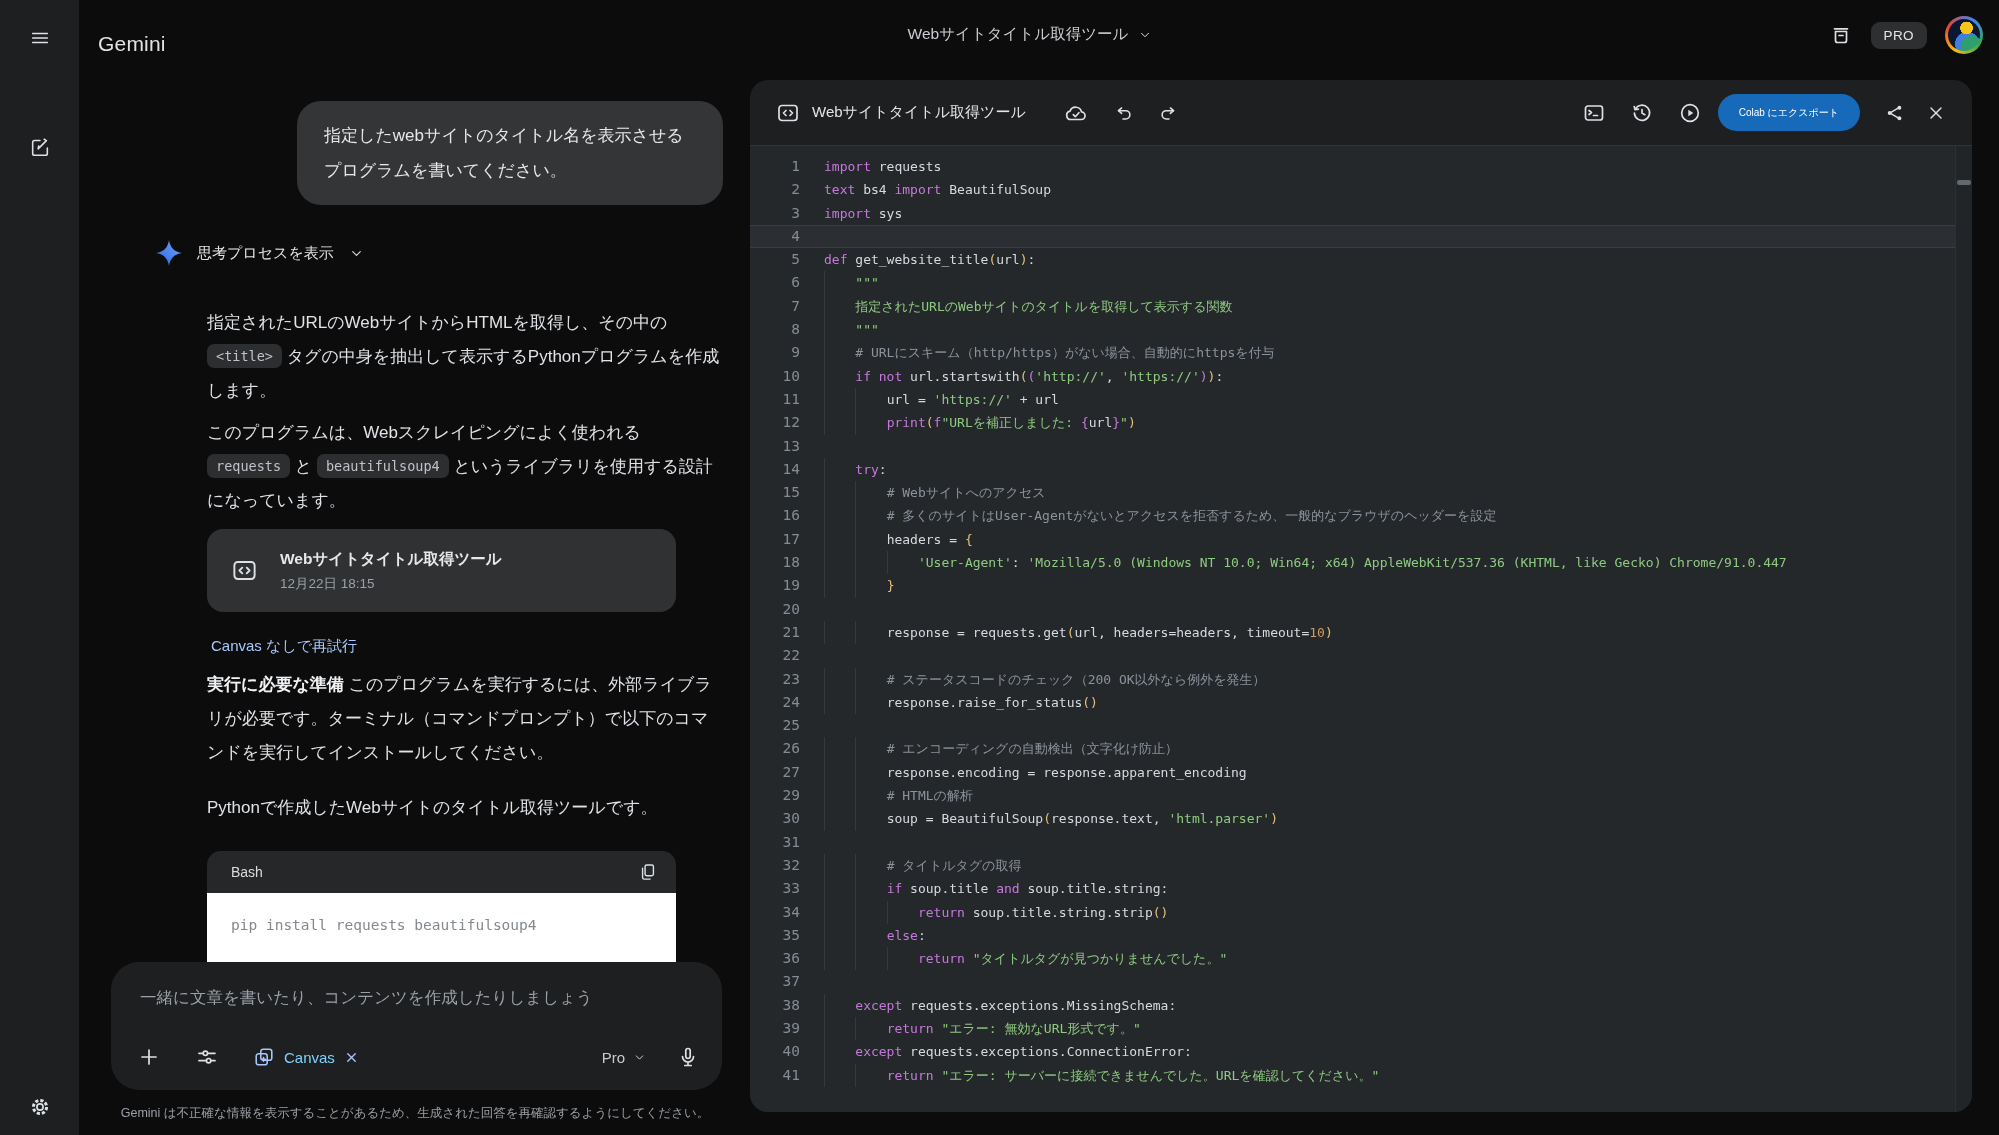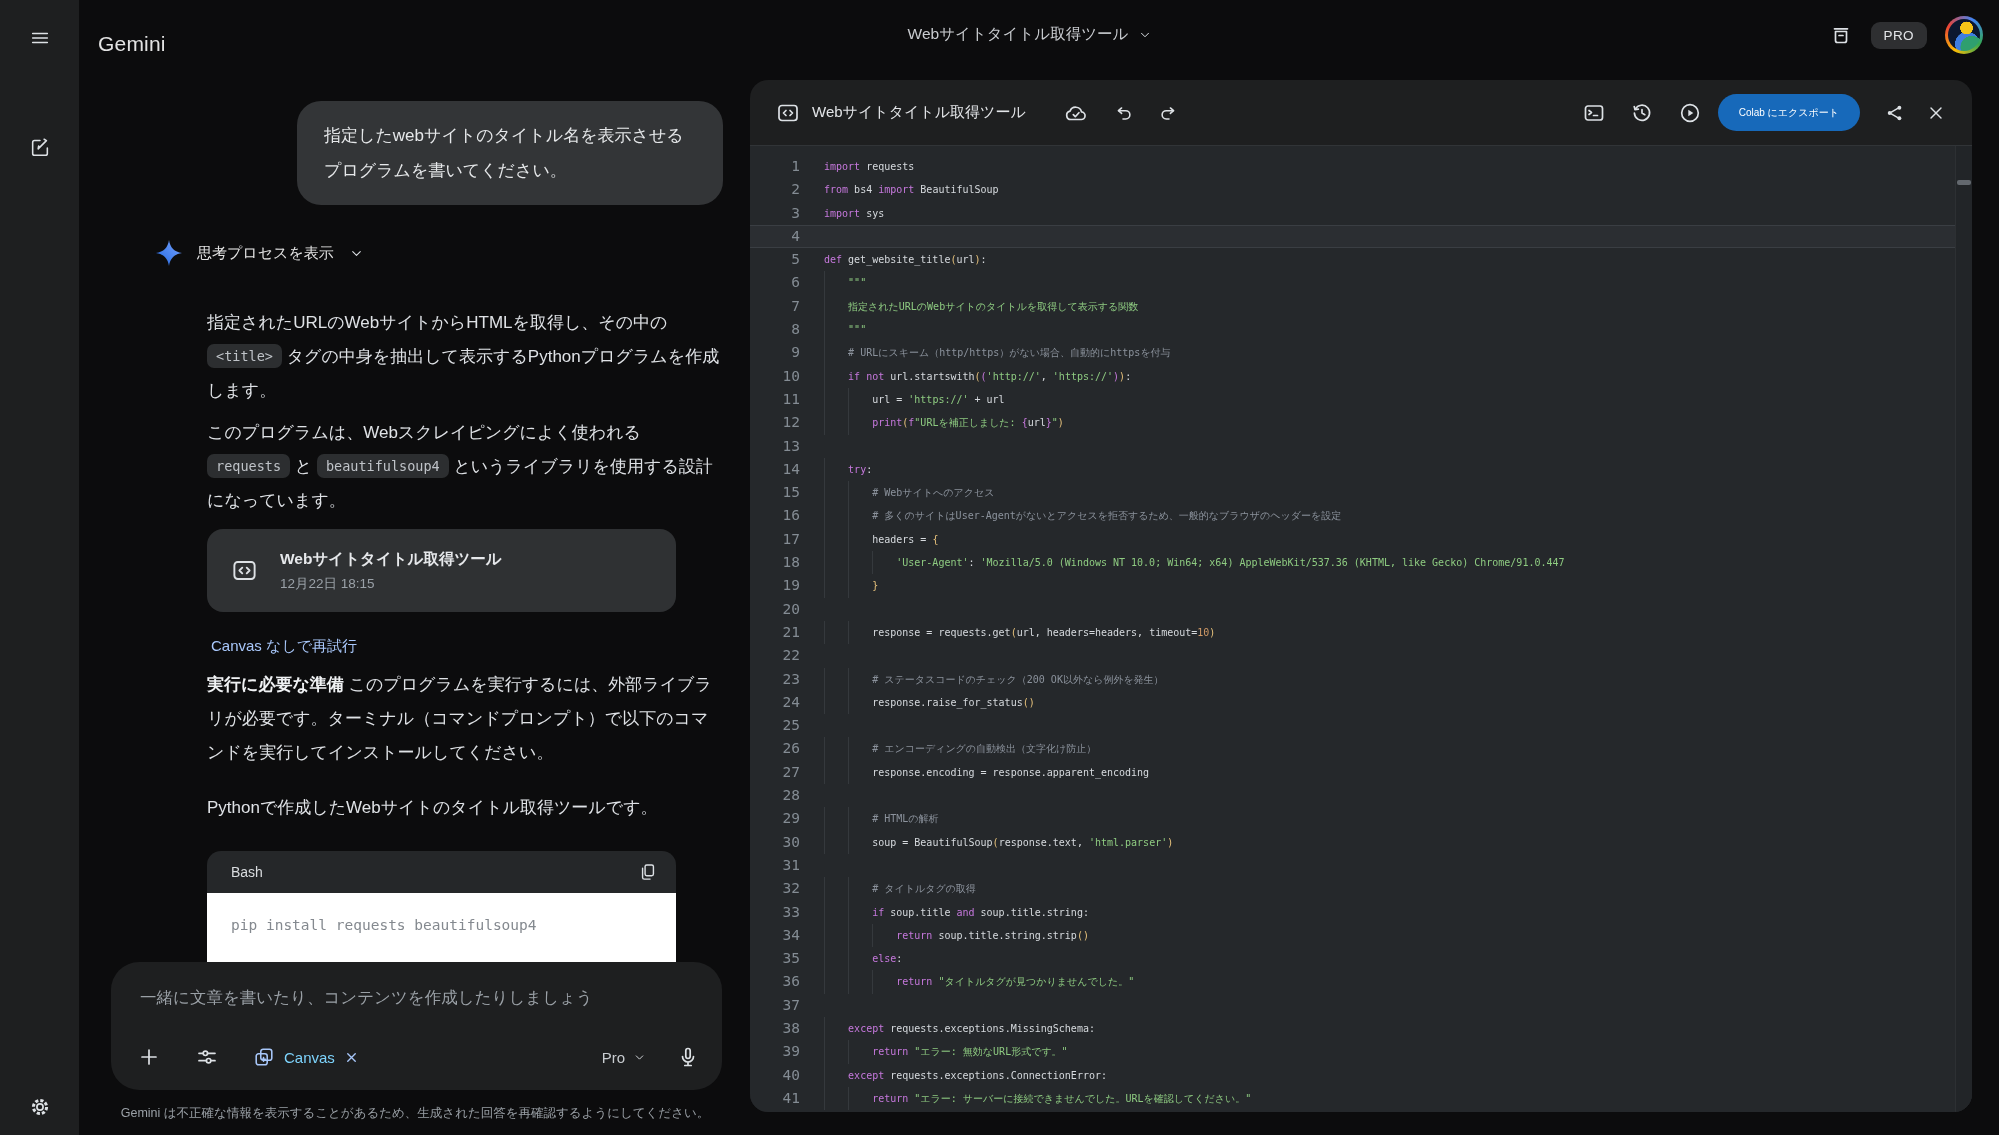--- a/index.html
+++ b/index.html
@@ -73,21 +73,21 @@
   .cv-right { margin-left:auto; display:flex; align-items:center; }
   .colab-btn { height:37px; border-radius:19px; background:#1769ba; color:#fff; font-size:10px;
     display:flex; align-items:center; padding:11px 21px; margin:0 6px 0 16px; cursor:pointer; }
 
   .editor { position:absolute; left:0; top:66px; right:0; bottom:0; background:#25282b; overflow:hidden; padding-top:9px; }
   .crow { display:flex; height:23.3px; }
   .crow.active { background:#2b2e32; box-shadow:inset 0 1px 0 #3a3e43, inset 0 -1px 0 #3a3e43; }
   .ln { width:50px; text-align:right; flex:0 0 50px; margin-right:24px;
     font-family:"DejaVu Sans Mono",monospace; font-size:14.5px; line-height:23.3px; color:#848c94; }
   .lc { flex:1; white-space:pre; overflow:hidden; font-family:"DejaVu Sans Mono",monospace;
-    font-size:10px; line-height:23.3px; }
+    font-size:13px; line-height:23.3px; }
   .ws { display:inline-block; height:23.3px; vertical-align:top;
     background-image:repeating-linear-gradient(to right,#35393d 0,#35393d 1px,rgba(0,0,0,0) 1px,rgba(0,0,0,0) 4ch); }
   .tk-t{color:#d6dade} .tk-k{color:#c678dd} .tk-s{color:#8ecb81} .tk-c{color:#8b929c}
   .tk-n{color:#d19a66} .tk-b1{color:#e5c07b} .tk-b2{color:#c678dd} .tk-f{color:#d6dade}
   .sb { position:absolute; top:0; right:0; bottom:0; width:17px; background:#222528; border-left:1px solid #2d3033; }
   .sb-thumb { position:absolute; top:34px; left:1px; width:14px; height:5px; background:#63686e; border-radius:2px; cursor:pointer; }
 </style>
 </head>
 <body>
 
@@ -287,21 +287,21 @@
     </div>
 
     <div class="editor">
       <div>
           <div class="crow">
             <span class="ln">1</span>
             <span class="lc"><span class="tk-k">import</span><span class="tk-t"> requests</span></span>
           </div>
           <div class="crow">
             <span class="ln">2</span>
-            <span class="lc"><span class="tk-k">from</span><span class="tk-t"> bs4 </span><span class="tk-k">import</span><span class="tk-t"> BeautifulSoup</span></span>
+            <span class="lc"><span class="tk-k">text</span><span class="tk-t"> bs4 </span><span class="tk-k">import</span><span class="tk-t"> BeautifulSoup</span></span>
           </div>
           <div class="crow">
             <span class="ln">3</span>
             <span class="lc"><span class="tk-k">import</span><span class="tk-t"> sys</span></span>
           </div>
           <div class="crow active">
             <span class="ln">4</span>
             <span class="lc"></span>
           </div>
           <div class="crow">
@@ -390,24 +390,20 @@
           </div>
           <div class="crow">
             <span class="ln">26</span>
             <span class="lc"><span class="ws">        </span><span class="tk-c"># エンコーディングの自動検出（文字化け防止）</span></span>
           </div>
           <div class="crow">
             <span class="ln">27</span>
             <span class="lc"><span class="ws">        </span><span class="tk-t">response.encoding = response.apparent_encoding</span></span>
           </div>
           <div class="crow">
-            <span class="ln">28</span>
-            <span class="lc"></span>
-          </div>
-          <div class="crow">
             <span class="ln">29</span>
             <span class="lc"><span class="ws">        </span><span class="tk-c"># HTMLの解析</span></span>
           </div>
           <div class="crow">
             <span class="ln">30</span>
             <span class="lc"><span class="ws">        </span><span class="tk-t">soup = BeautifulSoup</span><span class="tk-b1">(</span><span class="tk-t">response.text, </span><span class="tk-s">'html.parser'</span><span class="tk-b1">)</span></span>
           </div>
           <div class="crow">
             <span class="ln">31</span>
             <span class="lc"></span>

